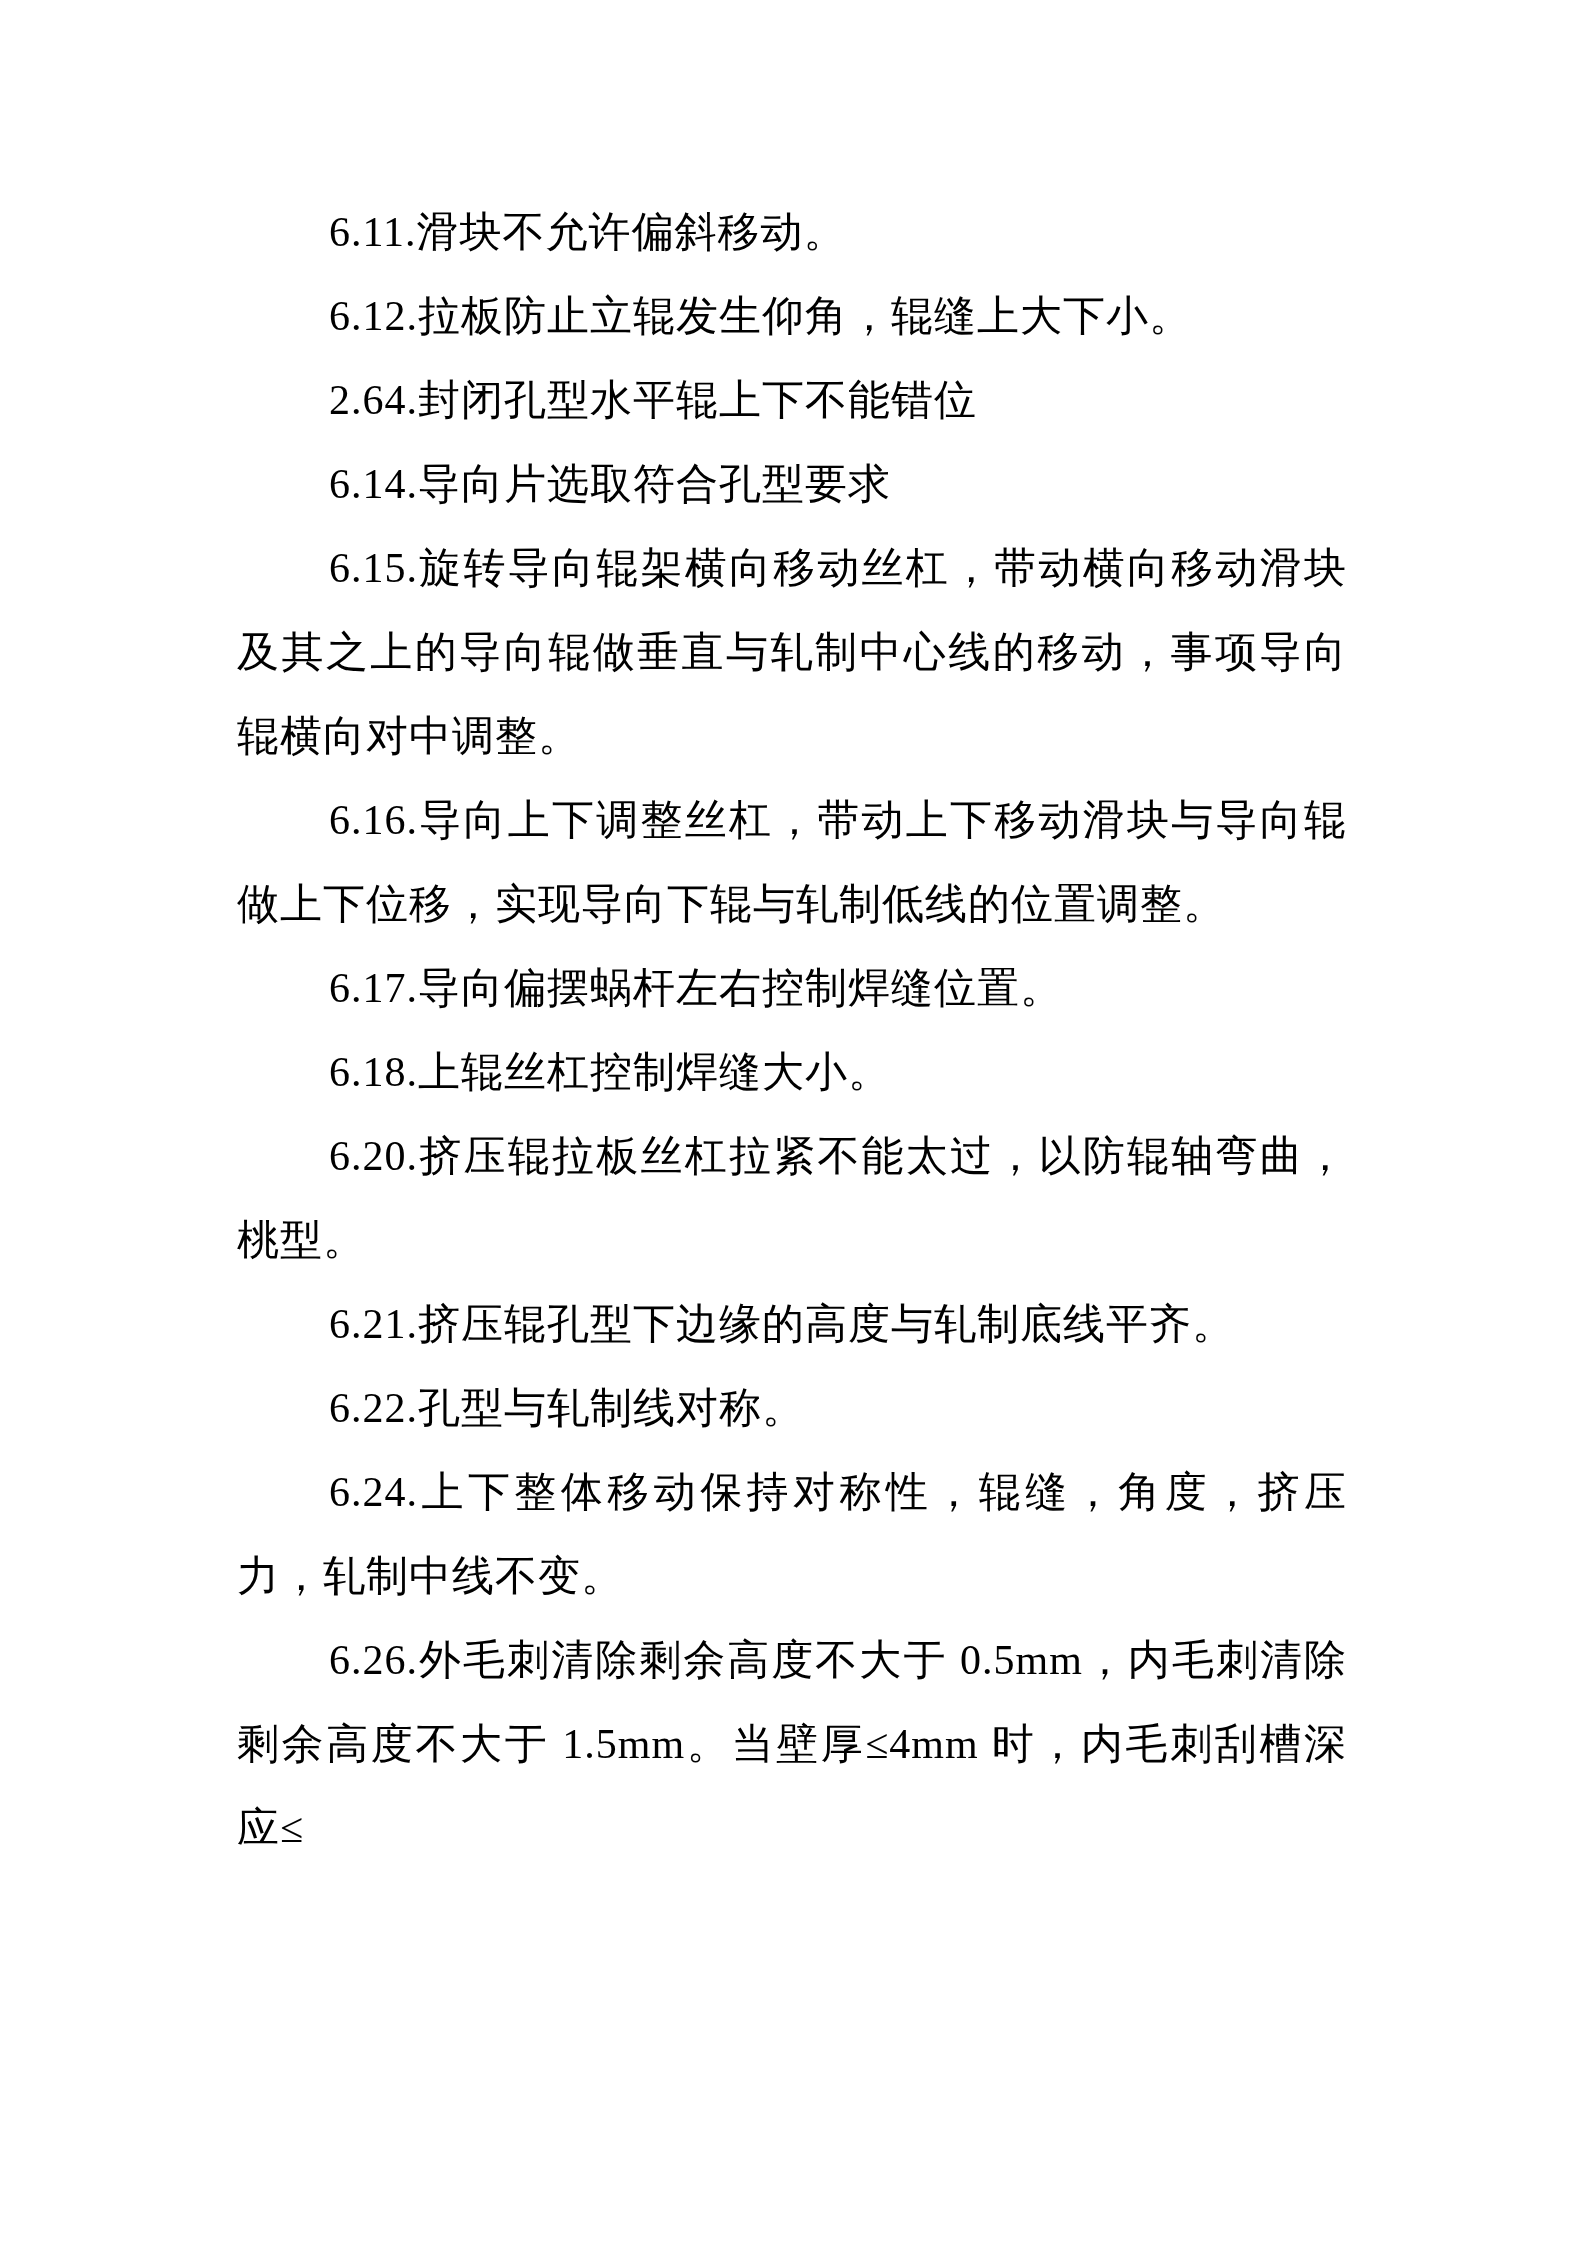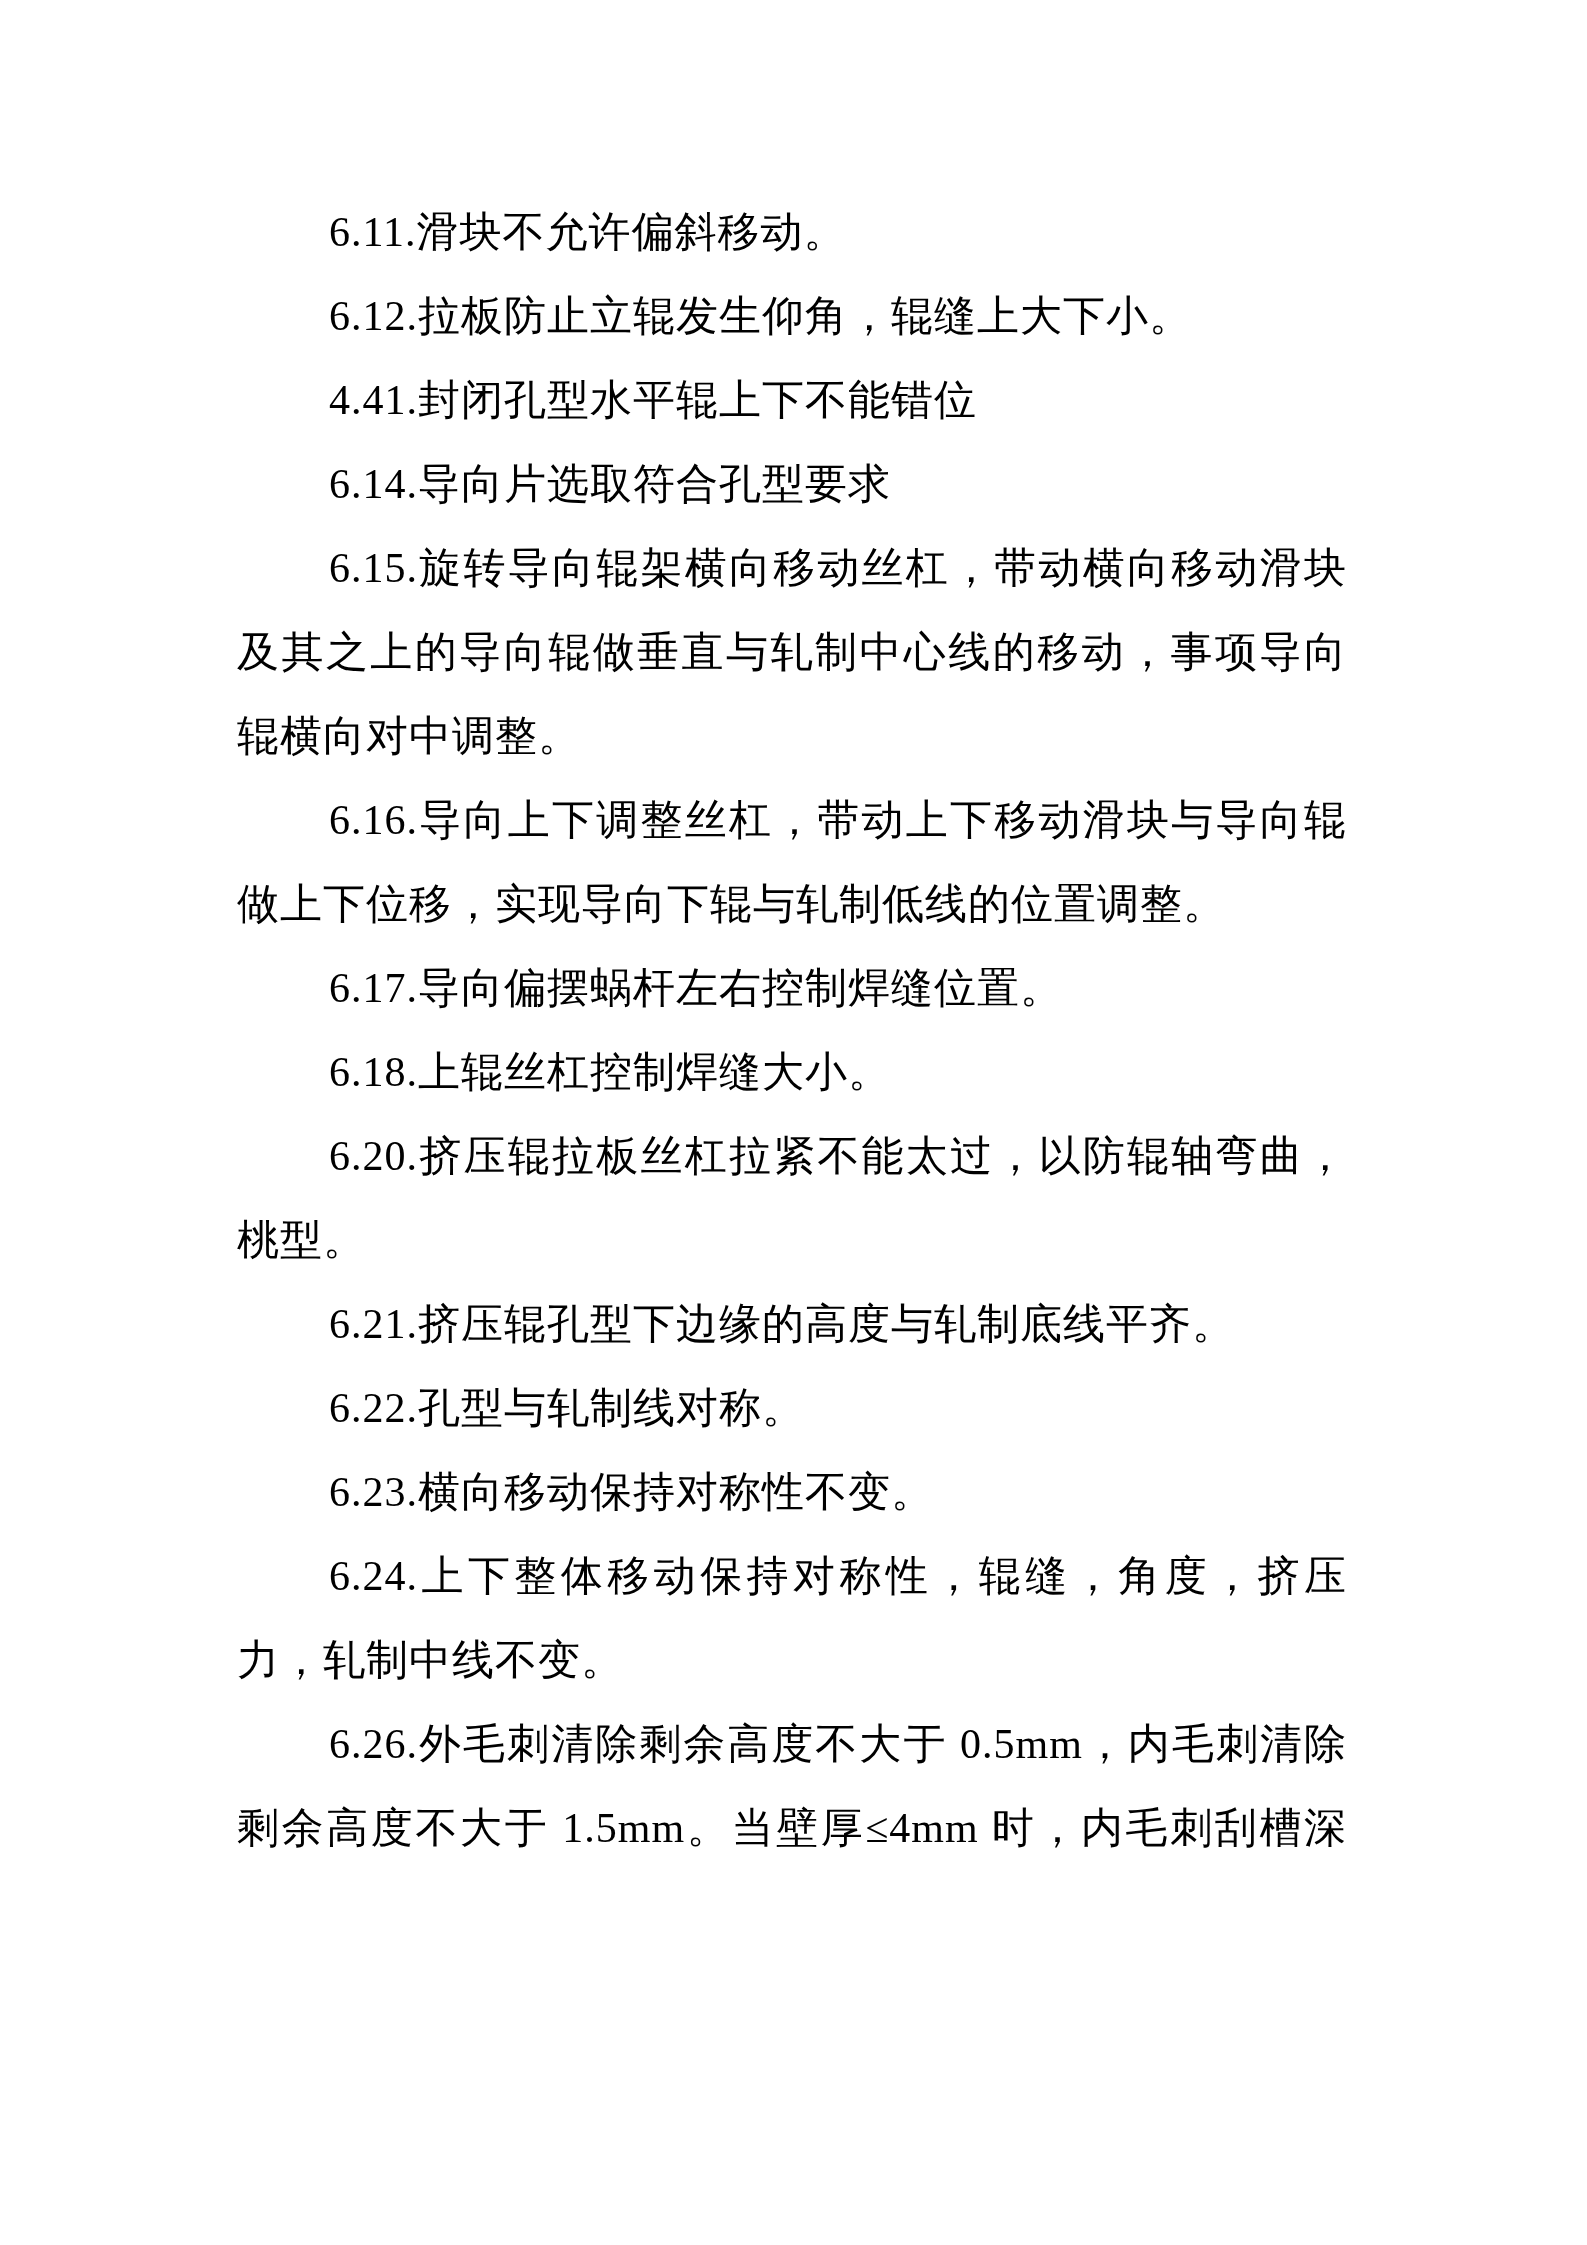--- a/index.html
+++ b/index.html
@@ -39,40 +39,39 @@
 </head>
 <body>
 
 <div class="page">
   <div class="doc-body">
 
     <p class="para"><span class="num">6.11.</span><span>滑块不允许偏斜移动。</span></p>
 
     <p class="para"><span class="num">6.12.</span><span>拉板防止立辊发生仰角，辊缝上大下小。</span></p>
 
-    <p class="para"><span class="num">4.41.</span><span>封闭孔型水平辊上下不能错位</span></p>
+    <p class="para"><span class="num">2.64.</span><span>封闭孔型水平辊上下不能错位</span></p>
 
     <p class="para"><span class="num">6.14.</span><span>导向片选取符合孔型要求</span></p>
 
     <p class="para"><span class="num">6.15.</span><span>旋转导向辊架横向移动丝杠，带动横向移动滑块及其之上的导向辊做垂直与轧制中心线的移动，事项导向辊横向对中调整。</span></p>
 
     <p class="para"><span class="num">6.16.</span><span>导向上下调整丝杠，带动上下移动滑块与导向辊做上下位移，实现导向下辊与轧制低线的位置调整。</span></p>
 
     <p class="para"><span class="num">6.17.</span><span>导向偏摆蜗杆左右控制焊缝位置。</span></p>
 
     <p class="para"><span class="num">6.18.</span><span>上辊丝杠控制焊缝大小。</span></p>
 
 
     <p class="para"><span class="num">6.20.</span><span>挤压辊拉板丝杠拉紧不能太过，以防辊轴弯曲，桃型。</span></p>
 
     <p class="para"><span class="num">6.21.</span><span>挤压辊孔型下边缘的高度与轧制底线平齐。</span></p>
 
     <p class="para"><span class="num">6.22.</span><span>孔型与轧制线对称。</span></p>
 
-    <p class="para"><span class="num">6.23.</span><span>横向移动保持对称性不变。</span></p>
 
     <p class="para"><span class="num">6.24.</span><span>上下整体移动保持对称性，辊缝，角度，挤压力，轧制中线不变。</span></p>
 
 
     <p class="para"><span class="num">6.26.</span><span>外毛刺清除剩余高度不大于 0.5mm，内毛刺清除剩余高度不大于 1.5mm。当壁厚≤4mm 时，内毛刺刮槽深应≤</span></p>
 
   </div>
 </div>
 
 </body></html>

